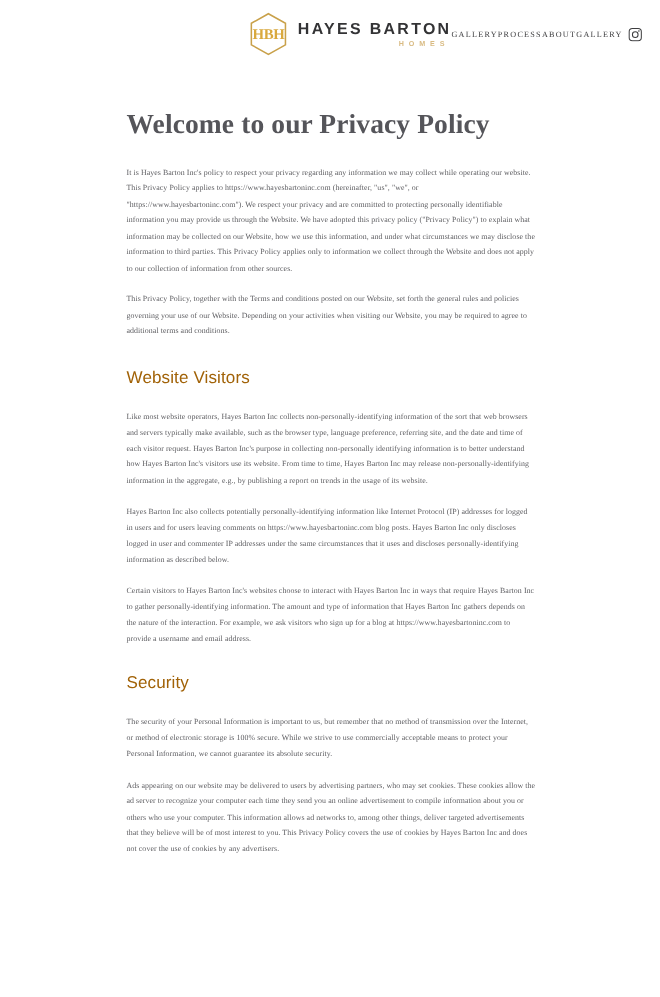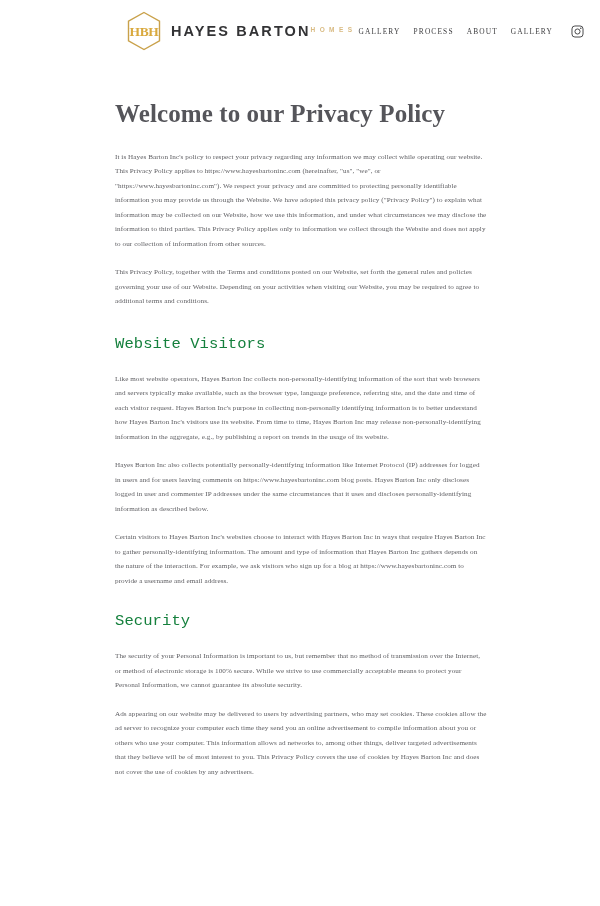--- a/index.html
+++ b/index.html
@@ -35,21 +35,21 @@
 
   .brand-mark {
     width: 36px;
     height: 40px;
     flex: 0 0 36px;
     display: block;
   }
 
   .brand-text {
     display: flex;
-    flex-direction: row;
+    flex-direction: column;
     justify-content: center;
     padding-top: 2px;
   }
 
   .brand-name {
     font-family: "Liberation Sans", sans-serif;
     font-size: 14.5px;
     font-weight: bold;
     letter-spacing: 2.1px;
     color: #333335;
@@ -65,21 +65,20 @@
     color: #d9bb83;
     line-height: 1;
     margin-top: 3px;
     text-align: right;
     padding-right: 2px;
   }
 
   .nav {
     display: flex;
     align-items: center;
-    gap: 13px;
   }
 
   .nav-link {
     font-family: "Liberation Serif", serif;
     font-size: 7.4px;
     letter-spacing: 1.15px;
     color: #3d3d3f;
     text-decoration: none;
     white-space: nowrap;
     cursor: pointer;
@@ -111,24 +110,24 @@
     font-family: "Liberation Serif", "DejaVu Serif", serif;
     font-size: 25px;
     font-weight: bold;
     color: #55555a;
     line-height: 1.3;
     letter-spacing: 0.1px;
     margin-bottom: 19px;
   }
 
   h2.section-title {
-    font-family: Liberation Mono, monospace;
+    font-family: Liberation Sans, sans-serif;
     font-size: 15.5px;
     font-weight: normal;
-    color: #15803d;
+    color: #a16207;
     line-height: 1.35;
     letter-spacing: 0.1px;
     margin-top: 25px;
     margin-bottom: 17px;
   }
 
   h2.section-title.tight {
     margin-top: 23px;
   }
 

